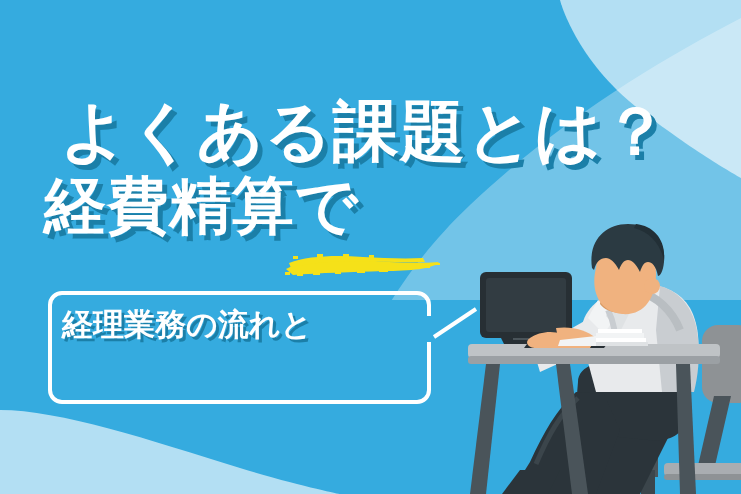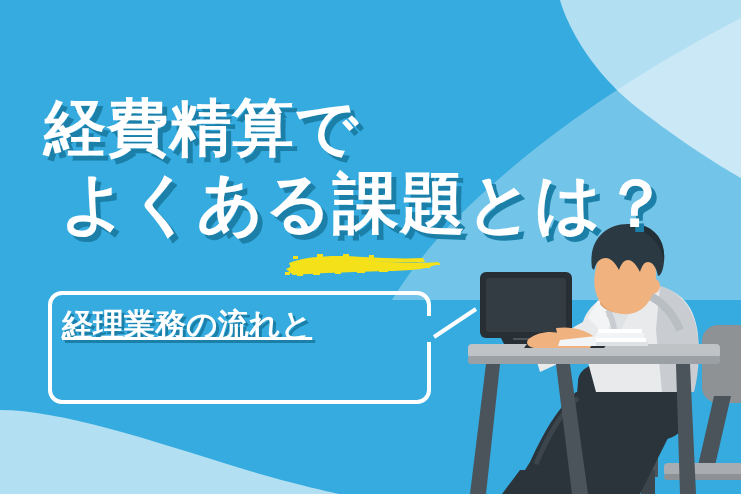--- a/index.html
+++ b/index.html
@@ -68,21 +68,20 @@
     pointer-events:none;
   }
   .sub-line {
     display:block;
     color:#ffffff;
     font-weight:700;
     font-size:31px;
     line-height:45px;
     white-space:nowrap;
     text-shadow: 3px 3px 0 #1b7fa8;
-    text-decoration: underline;
   }
   #pointer-dash {
     position:absolute;
     left:432px; top:306px;
     width:46px; height:34px;
     z-index:8;
   }
 </style>
 </head>
 <body>
@@ -225,22 +224,22 @@
       <rect x="140" y="13" width="7" height="2"></rect>
       <rect x="152" y="10" width="5" height="2"></rect>
       <rect x="10" y="3" width="5" height="3"></rect>
       <rect x="34" y="1" width="6" height="3"></rect>
       <rect x="60" y="1" width="6" height="3"></rect>
       <rect x="86" y="2" width="5" height="3"></rect>
     </g>
   </svg>
 
   <div id="headline">
+    <span class="hl-line" id="hl-2">よくある課題とは？</span>
     <span class="hl-line" id="hl-1">経費精算で</span>
-    <span class="hl-line" id="hl-2">よくある課題とは？</span>
   </div>
 
   <div id="subbox"></div>
   <div id="subbox-mask"></div>
 
   <svg id="pointer-dash" viewBox="0 0 46 34">
     <line x1="2" y1="31" x2="44" y2="3" stroke="#ffffff" stroke-width="4" stroke-linecap="butt"></line>
   </svg>
 
   <div id="subtitle">

